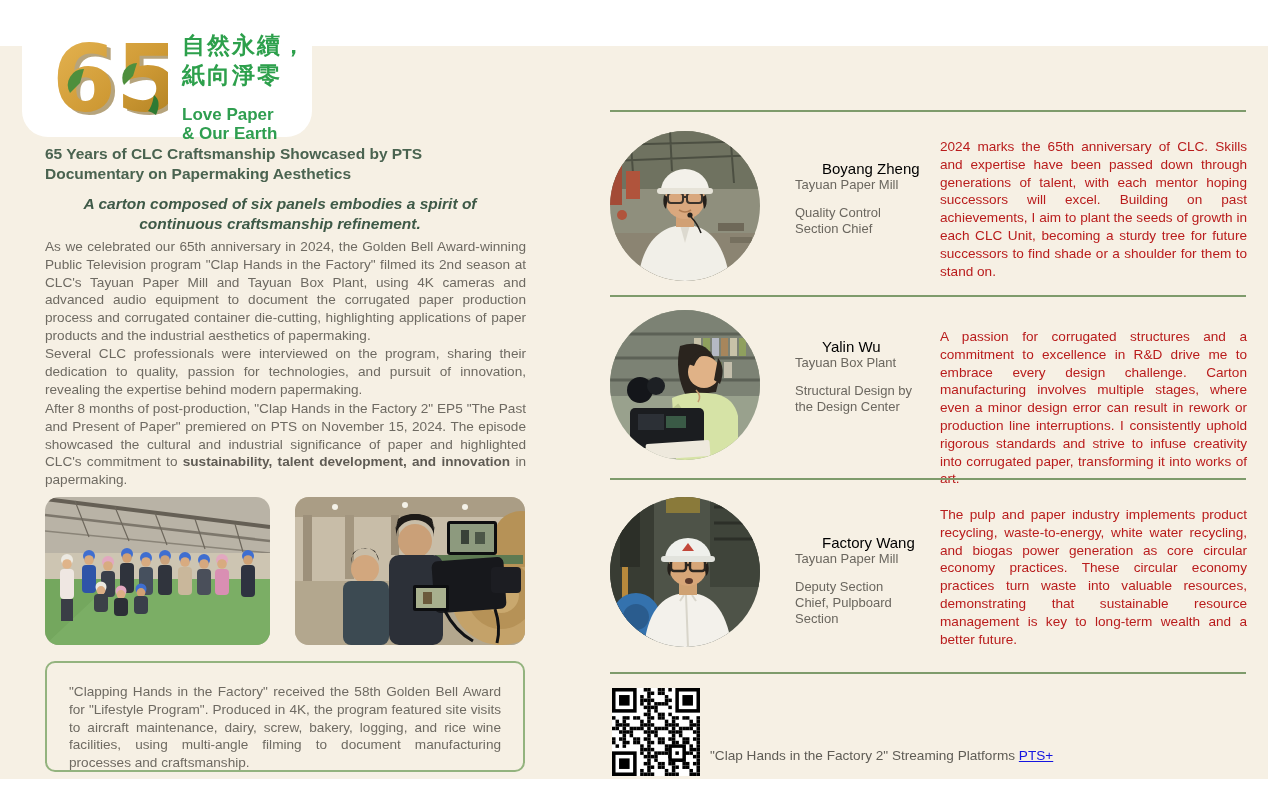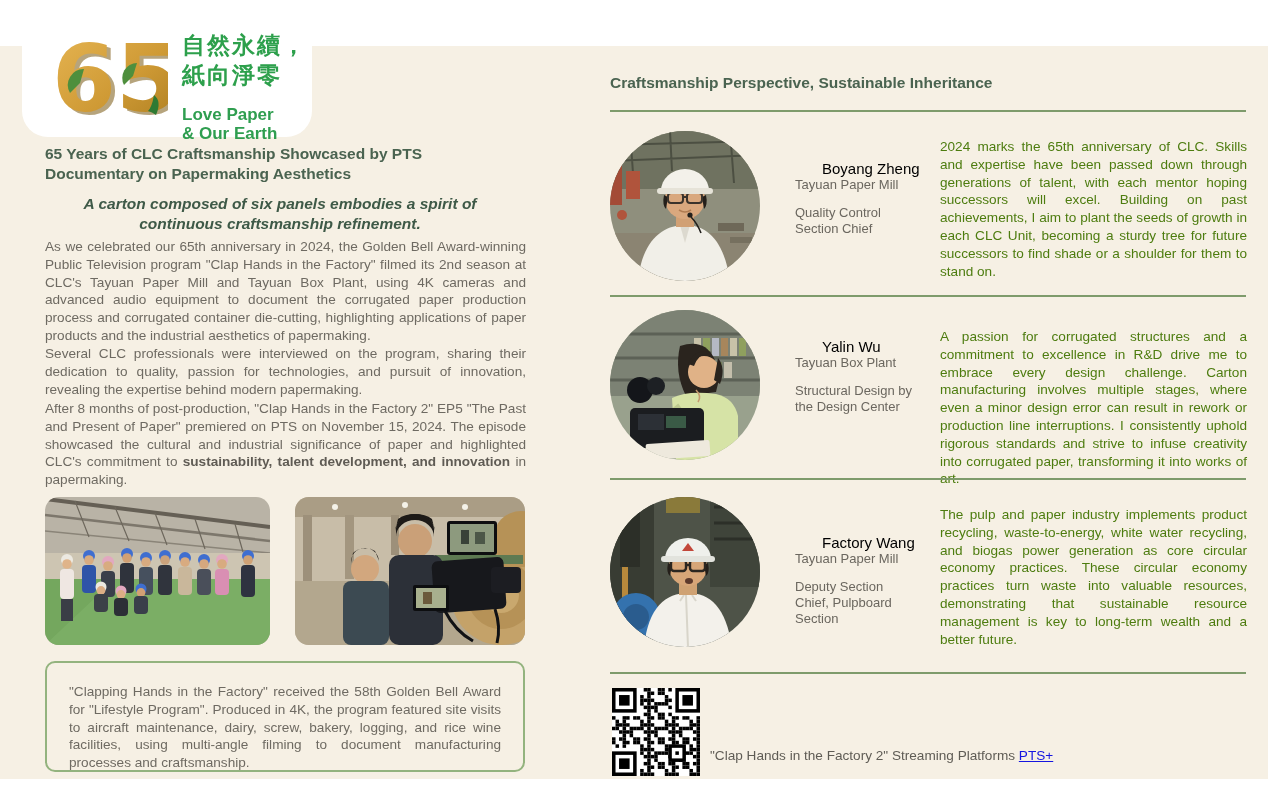--- a/index.html
+++ b/index.html
@@ -24,21 +24,21 @@
   .photo svg { display:block; }
   .callout { left:45px; top:661px; width:480px; height:111px; border:2px solid #93b37e;
              border-radius:10px; background:transparent; padding:20px 22px 0 22px; }
   .callout p { font-size:13.6px; color:#6e6a62; line-height:17.8px; text-align:justify; }
   .r-heading { left:610px; top:74px; width:640px; font-size:15.5px; font-weight:bold; color:#4a6350; }
   .divider { left:610px; width:636px; height:2px; background:#7e9b6b; }
   .circle-photo { width:150px; height:150px; border-radius:50%; overflow:hidden; }
   .p-name { font-size:15px; color:#000000;margin-left:27px; }
   .p-org  { font-size:13px; color:#6b675f; line-height:16px; }
   .p-role { font-size:13px; color:#6b675f; margin-top:12px; line-height:16px; width:120px; }
-  .quote { width:307px; font-size:13.6px; color:#4d7c0f; line-height:17.8px; text-align:justify; }
+  .quote { width:307px; font-size:13.6px; color:#b91c1c; line-height:17.8px; text-align:justify; }
   .footer-line { left:710px; top:748px; font-size:13.6px; color:#5f5c55; }
   .footer-line a { color:#1515e0; text-decoration:underline; }
   .qr { left:612px; top:688px; width:88px; height:88px; background:#ffffff; }
 </style>
 </head>
 <body>
 
 <div class="page">
 
   <div class="abs bg-beige"></div>
@@ -199,21 +199,20 @@
       <rect x="128" y="95" width="9" height="12" fill="#6b5a3c"></rect>
       <path d="M150,114 q10,20 28,30 M200,112 q6,18 2,34" stroke="#101114" stroke-width="3" fill="none"></path>
       <rect x="196" y="70" width="30" height="26" rx="4" fill="#1c1d22"></rect>
     </svg>
   </div>
 
   <div class="abs callout">
     <p>"Clapping Hands in the Factory" received the 58th Golden Bell Award for "Lifestyle Program". Produced in 4K, the program featured site visits to aircraft maintenance, dairy, screw, bakery, logging, and rice wine facilities, using multi-angle filming to document manufacturing processes and craftsmanship.</p>
   </div>
 
-  <h2 class="abs r-heading">Craftsmanship Perspective, Sustainable Inheritance</h2>
   <div class="abs divider" style="top:110px;"></div>
 
   <div class="abs circle-photo" style="left:610px; top:131px;">
     <svg width="150" height="150" viewBox="0 0 150 150">
       <rect width="150" height="150" fill="#8f8f7d"></rect>
       <rect y="0" width="150" height="58" fill="#6f7260"></rect>
       <path d="M0,14 L150,10 M0,30 L150,24 M20,0 L24,56 M60,0 L62,40 M120,0 L124,52" stroke="#4c4f42" stroke-width="2"></path>
       <rect x="0" y="30" width="12" height="44" fill="#a34b36"></rect>
       <rect x="16" y="40" width="14" height="28" fill="#b0543c"></rect>
       <circle cx="12" cy="84" r="5" fill="#b0543c"></circle>

